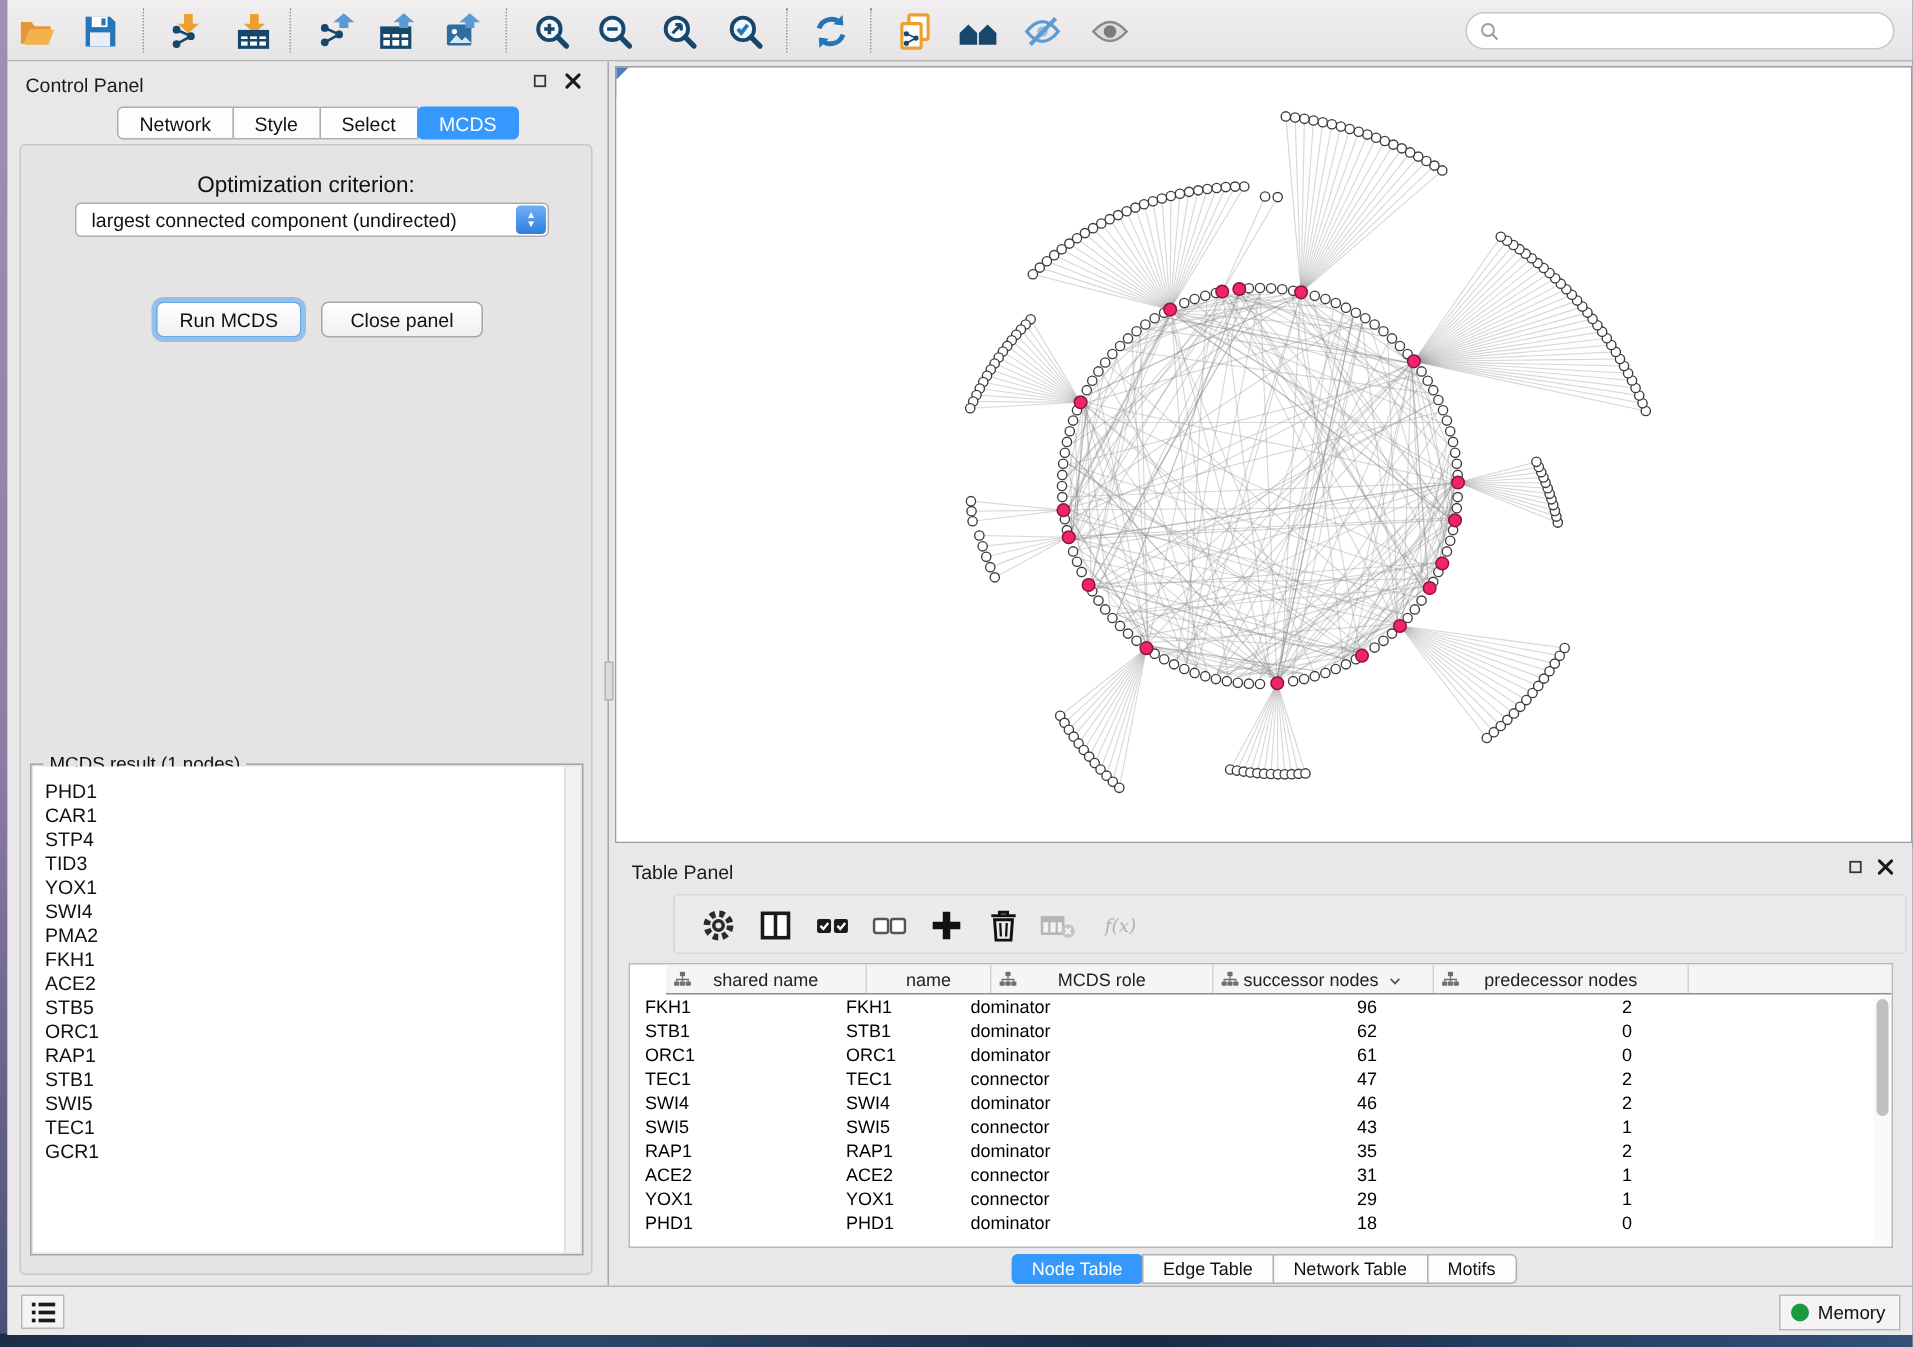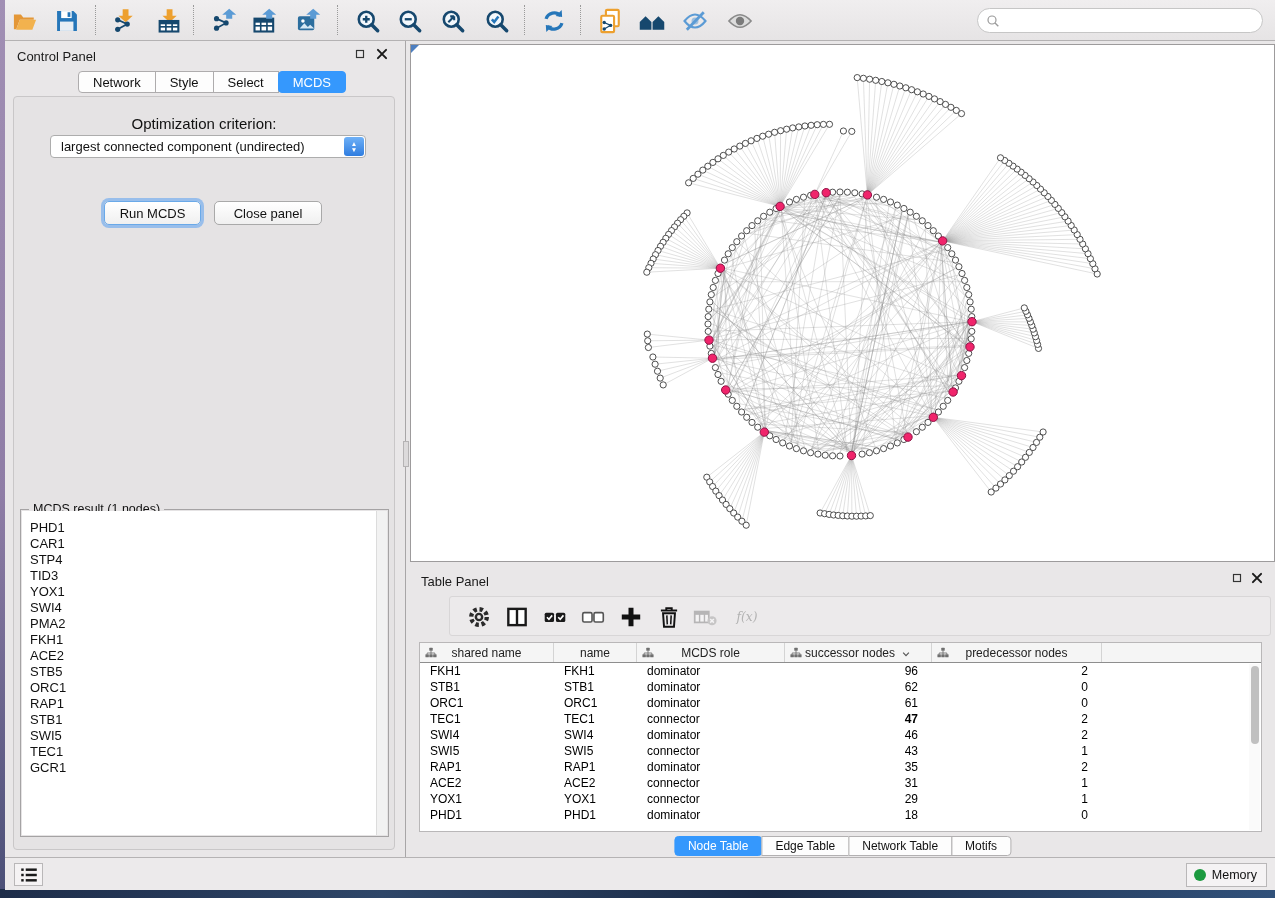--- a/index.html
+++ b/index.html
@@ -75,21 +75,21 @@
 
   
   .table-panel { position:absolute; left:0; top:524px; right:0; bottom:0; background:#e9e7e8; }
   .tp-toolbar { position:absolute; left:9px; right:4px; top:31px; height:40px; background:#eceaeb;
     border:1px solid #d8d6d7; border-radius:3px;margin-left:30px; }
   .tp-btn { position:absolute; top:5px; width:30px; height:30px; border:none; background:transparent; cursor:pointer; padding:0; }
   .tp-btn svg { width:26px; height:26px; display:block; margin:auto; }
   .tp-btn.disabled { cursor:default; }
   .node-table { position:absolute; left:9px; right:13px; top:77px; height:190px; background:#fff;
     border:1px solid #b9b7b8; overflow:hidden; }
-  .trh { display:flex; height:20px; background:#f5f5f5; border-bottom:1px solid #8e8e8e; }
+  .trh { display:flex; height:20px; background:#f5f5f5; border-bottom:1px solid #8e8e8e;margin-left:24px; }
   .th { position:relative; display:flex; align-items:center; justify-content:center; font-size:12px; color:#222;
     border-right:1px solid #d4d4d4; cursor:pointer; }
   .th .colicon { position:absolute; left:5px; top:4px; width:12px; height:12px; }
   .th .chev { width:10px; height:10px; margin-left:6px; }
   .tr { display:flex; height:16px; cursor:default; }
   .td { font-size:12px; color:#000; line-height:16px; white-space:nowrap; overflow:hidden; }
   .td.l { padding-left:10px; text-align:left; }
   .td.r { padding-right:14px; text-align:right; }
   .table-scroll { position:absolute; right:1px; top:21px; bottom:1px; width:11px; background:#fafafa; }
   .table-thumb { position:absolute; left:1.5px; top:2px; width:8px; height:78px; background:#c0c0c0; border-radius:4px; }
@@ -1116,21 +1116,21 @@
                 <div class="td l" style="width: 134px;">ORC1</div>
                 <div class="td l" style="width: 83px;">ORC1</div>
                 <div class="td l" style="width: 148px;">dominator</div>
                 <div class="td r" style="width: 147px;">61</div>
                 <div class="td r" style="width: 170px;">0</div>
               </div>
               <div class="tr">
                 <div class="td l" style="width: 134px;">TEC1</div>
                 <div class="td l" style="width: 83px;">TEC1</div>
                 <div class="td l" style="width: 148px;">connector</div>
-                <div class="td r" style="width: 147px; font-weight: bold;">47</div>
+                <div class="td r" style="width: 147px;">47</div>
                 <div class="td r" style="width: 170px;">2</div>
               </div>
               <div class="tr">
                 <div class="td l" style="width: 134px;">SWI4</div>
                 <div class="td l" style="width: 83px;">SWI4</div>
                 <div class="td l" style="width: 148px;">dominator</div>
                 <div class="td r" style="width: 147px;">46</div>
                 <div class="td r" style="width: 170px;">2</div>
               </div>
               <div class="tr">

